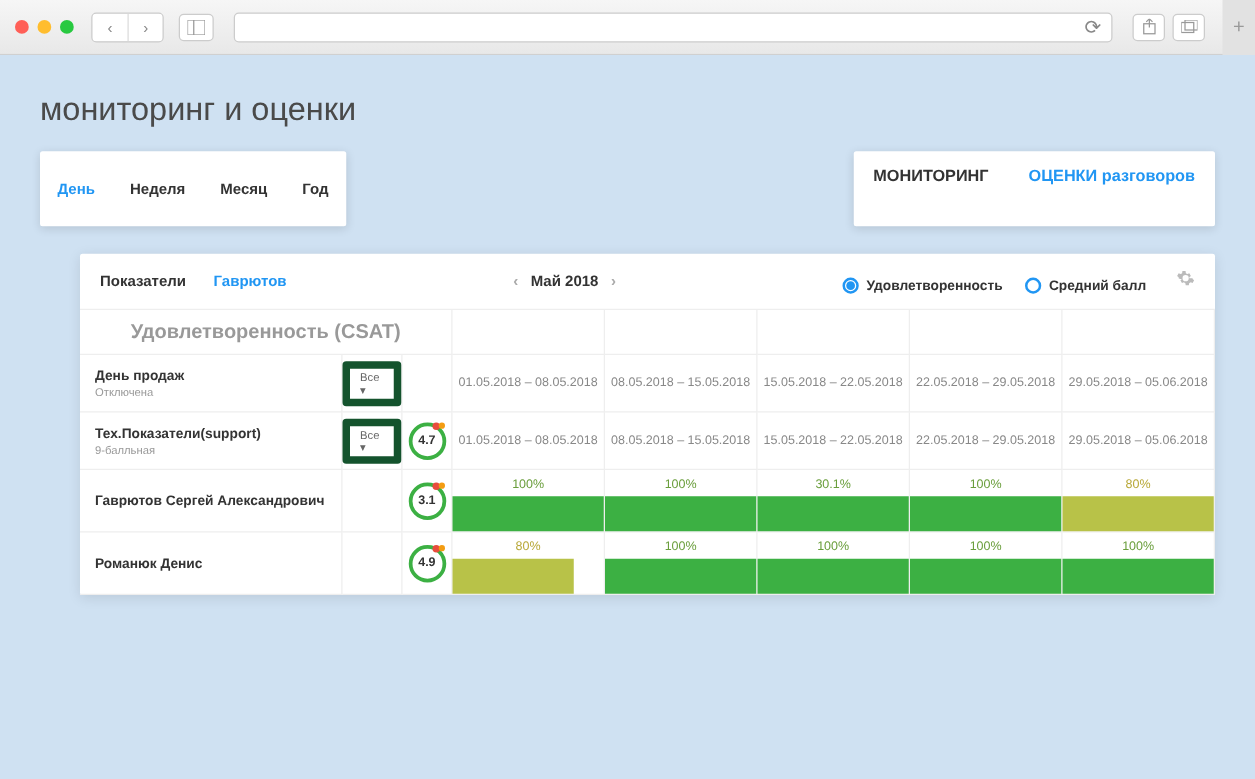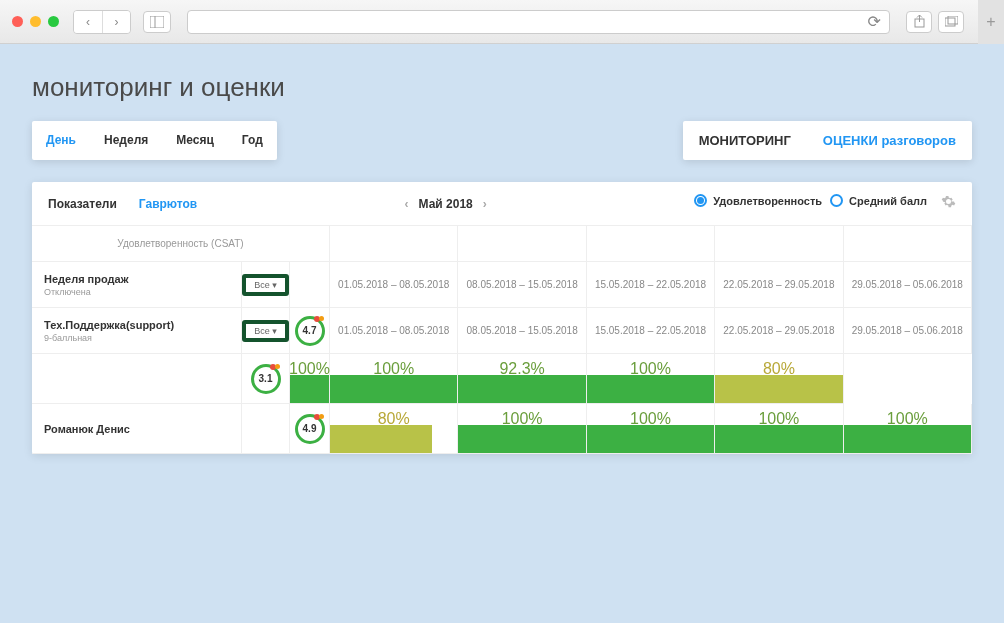--- a/index.html
+++ b/index.html
@@ -17,56 +17,56 @@
 .chrome-ic { width:26px; height:22px; border:1px solid #ccc; border-radius:4px; background:#fff; display:flex; align-items:center; justify-content:center; color:#888; font-size:12px; }
 .new-tab { width:26px; height:44px; background:#e2e2e2; display:flex; align-items:center; justify-content:center; color:#999; margin-left:6px; margin-right:-12px; }
 
 .page { background:#cfe1f2; height:579px; padding:28px 32px; }
 .header { display:flex; align-items:center; gap:8px; margin-bottom:18px; }
 .title { font-size:26px; color:#4a4a4a; font-weight:400; }
 .subtitle { font-size:11px; color:#888; line-height:1.3; max-width:200px; }
 
 .tabs-row { display:flex; justify-content:space-between; margin-bottom:22px; }
 .tab-group { background:#fff; box-shadow:0 2px 8px rgba(0,0,0,0.12); border-radius:2px; display:flex; }
-.tab { padding:12px 14px; font-size:12px; color:#333; cursor:pointer; font-weight:600; }
+.tab { padding:23px 14px; font-size:12px; color:#333; cursor:pointer; font-weight:600; }
 .tab.active { color:#2196f3; }
 .tab.big { font-size:13px; font-weight:700; padding:12px 16px; }
 
-.panel { background:#fff; box-shadow:0 2px 10px rgba(0,0,0,0.1); border-radius:2px; }
+.panel { background:#fff; box-shadow:0 2px 10px rgba(0,0,0,0.1); border-radius:2px;margin-left:32px; }
 .panel-top { display:flex; align-items:center; padding:12px 16px; border-bottom:1px solid #eee; }
 .pt-left { display:flex; gap:22px; }
 .pt-link { font-size:12px; color:#333; font-weight:600; cursor:pointer; }
 .pt-link.active { color:#2196f3; }
 .pt-center { flex:1; display:flex; justify-content:center; align-items:center; gap:10px; font-size:12px; color:#333; font-weight:600; }
 .arrow { color:#aaa; cursor:pointer; font-size:12px; }
-.pt-right { display:flex; gap:8px; align-items:flex-start; }
+.pt-right { display:flex; gap:18px; align-items:flex-end; }
 .radio { display:flex; align-items:center; gap:6px; font-size:11px; color:#333; font-weight:600; cursor:pointer; }
 .radio-dot { width:13px; height:13px; border:2px solid #2196f3; border-radius:50%; display:flex; align-items:center; justify-content:center; }
 .radio-dot.on::after { content:""; width:7px; height:7px; background:#2196f3; border-radius:50%; }
 .gear { color:#bbb; cursor:pointer; margin-left:6px; }
 
 .grid { display:grid; grid-template-columns: 210px 48px 40px repeat(5, 1fr); }
 .grid > div { border-bottom:1px solid #eee; border-right:1px solid #eee; display:flex; align-items:center; }
-.hdr-row > div { height:36px; font-size:10px; color:#999; justify-content:center; }
+.hdr-row > div { height:36px; font-size:16px; color:#999; justify-content:center;font-weight:bold; }
 .hdr-label { grid-column:1/4; justify-content:center !important; }
 .date-row > div { height:46px; }
 .date-cell { font-size:10px; color:#888; justify-content:center; padding:0 4px; text-align:center; }
 .name-cell { padding:0 12px; flex-direction:column; align-items:flex-start !important; justify-content:center; }
 .name-main { font-size:11px; font-weight:700; color:#333; }
 .name-sub { font-size:9px; color:#999; margin-top:2px; }
 .sel-cell { justify-content:center; }
-.sel { border:4px solid #14532d; border-radius:3px; font-size:9px; padding:2px 8px; color:#666; cursor:pointer; }
+.sel { border:6px solid #14532d; border-radius:3px; font-size:9px; padding:2px 8px; color:#666; cursor:pointer; }
 .score-cell { justify-content:center; }
 .ring { width:30px; height:30px; border-radius:50%; border:3px solid #3cb043; position:relative; display:flex; align-items:center; justify-content:center; font-size:10px; font-weight:700; color:#333;text-align:center; }
 .ring::before { content:""; position:absolute; top:-3px; right:2px; width:6px; height:6px; border-radius:50%; background:#e74c3c; }
 .ring::after { content:""; position:absolute; top:-3px; right:-2px; width:5px; height:5px; border-radius:50%; background:#f39c12; }
 
 .data-row > div { height:50px; }
 .val-cell { flex-direction:column; justify-content:flex-start; padding:0; position:relative; }
-.val-label { font-size:16px; color:#6a9e3c; padding-top:6px; height:22px; }
+.val-label { font-size:10px; color:#6a9e3c; padding-top:6px; height:22px; }
 .val-label.y { color:#b8a838; }
 .bar { position:absolute; bottom:0; left:0; right:0; height:28px; }
 .bar.g { background:#3cb043; }
 .bar.y { background:#b8c248; }
 .bar.p80 { width:80%; }
 </style>
 </head>
 <body>
 
 <div class="browser-chrome">
@@ -157,65 +157,68 @@
       <div></div>
         <div></div>
         <div></div>
         <div></div>
         <div></div>
     </div>
 
     <div id="rows-host">
         <div class="grid date-row">
           <div class="name-cell">
-            <div class="name-main">Неделя продаж</div>
+            <div class="name-main">День продаж</div>
             <div class="name-sub">Отключена</div>
           </div>
           <div class="sel-cell">
             <span class="sel">Все ▾</span>
           </div>
           <div class="score-cell"></div>
           <div class="date-cell">01.05.2018 – 08.05.2018</div>
           <div class="date-cell">08.05.2018 – 15.05.2018</div>
           <div class="date-cell">15.05.2018 – 22.05.2018</div>
           <div class="date-cell">22.05.2018 – 29.05.2018</div>
           <div class="date-cell">29.05.2018 – 05.06.2018</div>
         </div>
         <div class="grid date-row">
           <div class="name-cell">
-            <div class="name-main">Тех.Поддержка(support)</div>
+            <div class="name-main">Тех.Показатели(support)</div>
             <div class="name-sub">9-балльная</div>
           </div>
           <div class="sel-cell">
             <span class="sel">Все ▾</span>
           </div>
           <div class="score-cell">
             <div class="ring">4.7</div>
           </div>
           <div class="date-cell">01.05.2018 – 08.05.2018</div>
           <div class="date-cell">08.05.2018 – 15.05.2018</div>
           <div class="date-cell">15.05.2018 – 22.05.2018</div>
           <div class="date-cell">22.05.2018 – 29.05.2018</div>
           <div class="date-cell">29.05.2018 – 05.06.2018</div>
         </div>
         <div class="grid data-row">
+          <div class="name-cell">
+            <div class="name-main">Гаврютов Сергей Александрович</div>
+          </div>
           <div class="sel-cell"></div>
           <div class="score-cell">
             <div class="ring">3.1</div>
           </div>
           <div class="val-cell">
             <div class="val-label ">100%</div>
             <div class="bar g"></div>
           </div>
           <div class="val-cell">
             <div class="val-label ">100%</div>
             <div class="bar g"></div>
           </div>
           <div class="val-cell">
-            <div class="val-label ">92.3%</div>
+            <div class="val-label ">30.1%</div>
             <div class="bar g"></div>
           </div>
           <div class="val-cell">
             <div class="val-label ">100%</div>
             <div class="bar g"></div>
           </div>
           <div class="val-cell">
             <div class="val-label y">80%</div>
             <div class="bar y"></div>
           </div>

